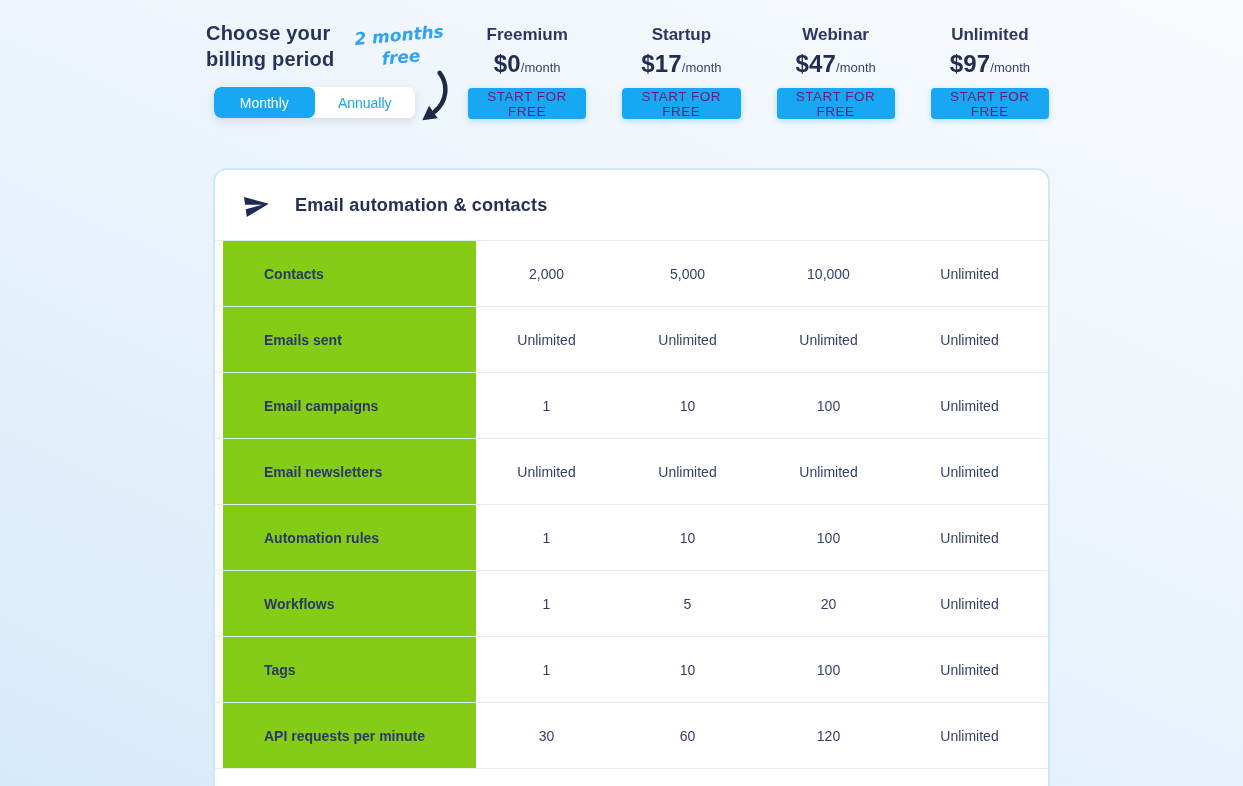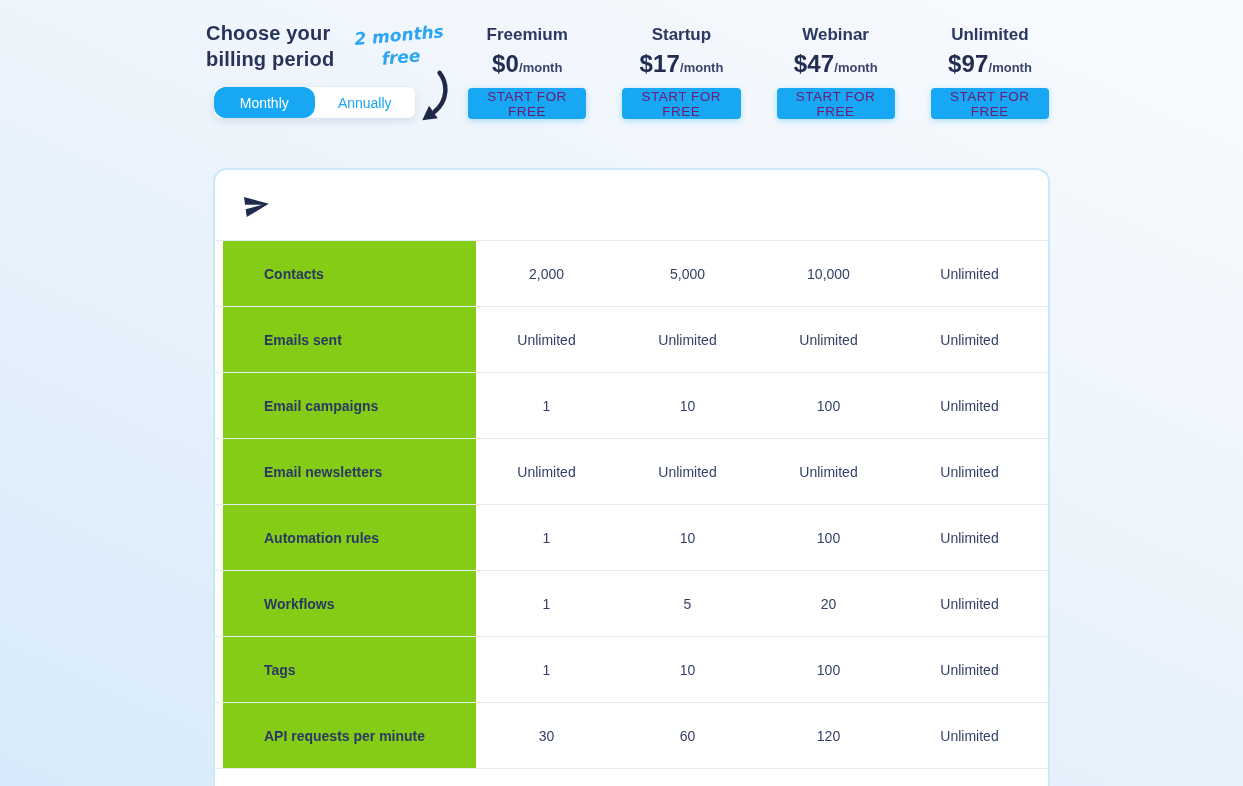--- a/index.html
+++ b/index.html
@@ -40,34 +40,34 @@
     border-radius: 7px;
     box-shadow: 0 3px 8px rgba(40, 70, 120, .14);
     overflow: hidden;
     cursor: pointer;
   }
   .period-toggle .seg {
     flex: 1; display: flex; align-items: center; justify-content: center;
     font-size: 14px; font-weight: 500;
   }
   .period-toggle .seg.active {
-    background: #18a7f2; color: #ffffff; border-radius: 12px;
+    background: #18a7f2; color: #ffffff; border-radius: 7px;
   }
   .period-toggle .seg.inactive { color: #18a7f2; }
 
   
   .plans {
     position: absolute; left: 468px; top: 24px; width: 581px;
     display: flex; gap: 36px;
   }
   .plan-col { flex: 1; text-align: center; }
   .plan-name { font-size: 17px; font-weight: 600; color: #2c3863; line-height: 22px; }
   .plan-price-row { margin-top: 3px; height: 30px; line-height: 30px; white-space: nowrap; }
   .plan-price { font-size: 24px; font-weight: 700; color: #222d52; letter-spacing: .2px; }
-  .plan-period { font-size: 13px; font-weight: 700; color: #39446b; text-align: center; }
+  .plan-period { font-size: 13px; font-weight: 400; color: #39446b; text-align: center; }
   .plan-cta {
     margin-top: 9px; width: 100%; height: 31px;
     background: #18a7f2; color: #701a75;
     border: none; border-radius: 4px;
     font-family: "Liberation Sans", sans-serif;
     font-size: 13.5px; font-weight: 500; letter-spacing: .5px;
     box-shadow: 0 2px 6px rgba(24, 167, 242, .30);
     cursor: pointer;
   }
 
@@ -168,20 +168,21 @@
       </div>
       <button class="plan-cta">START FOR FREE</button>
     </div>
   </div>
 
 <div class="feature-card">
   <div class="card-header">
     <svg class="plane-icon" viewBox="0 0 24 24">
       <path d="M2.01 21 L23 12 L2.01 3 L2 10 l15 2 l-15 2 Z" fill="#1d2b50"></path>
     </svg>
+    <div class="card-title">Email automation &amp; contacts</div>
   </div>
 
   <div>
 
       <div class="t-row">
         <div class="t-label">Contacts</div>
         <div class="t-values">
           <div class="t-val">2,000</div>
           <div class="t-val">5,000</div>
           <div class="t-val">10,000</div>

